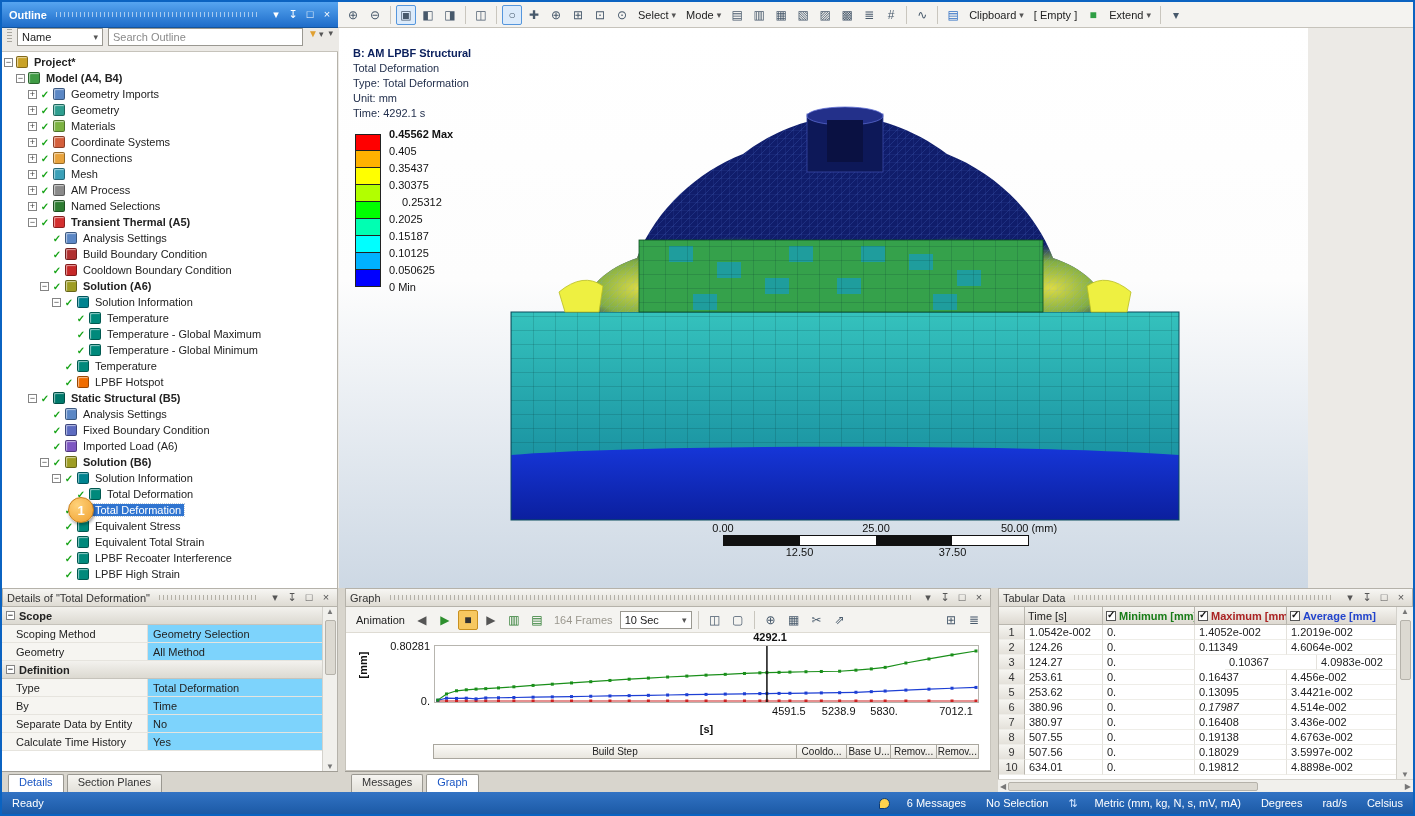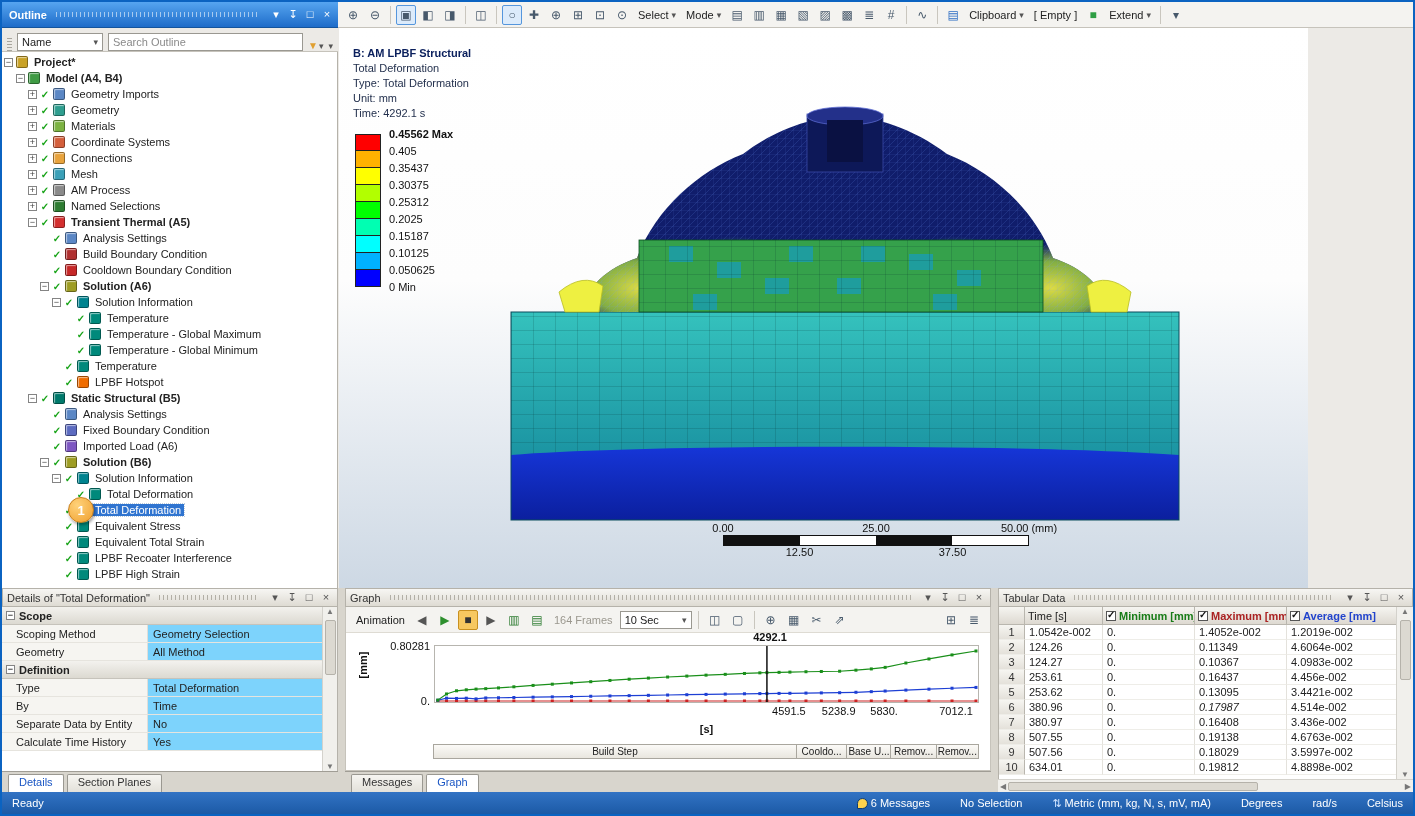--- a/index.html
+++ b/index.html
@@ -27,21 +27,21 @@
   .tbtn.pressed{border-color:#5596dd;background:#dcebfb}
   .tbtn.amber{border-color:#c89020;background:#f7c860}
   .vsep{width:1px;height:18px;background:#c9c6be;margin:0 3px;flex:none}
   .tlabel{padding:0 4px;display:flex;gap:3px;align-items:center;color:#222;flex:none}
   .caret{font-size:9px;color:#555}
   .spring{flex:1}
   .disabled{color:#9b988f}
 
   
   #filter-row{left:0;top:26px;width:336px;height:24px;background:#eceae6;border-bottom:1px solid #c6c3bb;
-    display:flex;align-items:flex-end;gap:5px;padding:0 5px}
+    display:flex;align-items:flex-start;gap:5px;padding:0 5px}
   .drag-dots{width:5px;height:14px;background-image:repeating-linear-gradient(0deg,#a9a69e 0 1px,transparent 1px 3px)}
   .combo{width:86px;height:18px;background:#fff;border:1px solid #9a9891;display:flex;align-items:center;
     justify-content:space-between;padding:0 4px}
   .search{flex:1;height:18px;border:1px solid #9a9891;padding:0 4px;font:11px "Liberation Sans",sans-serif;color:#333}
   .search::placeholder{color:#8a8a8a}
   .funnel{color:#e0a030;font-size:10px;display:flex;align-items:center;gap:1px}
 
   
   #tree{left:0;top:50px;width:336px;height:536px;background:#fff;border-right:1px solid #b5b2aa;overflow:hidden;padding-top:2px}
   .trow{height:16px;display:flex;align-items:center;gap:3px;white-space:nowrap}
@@ -124,21 +124,21 @@
   .rn{background:linear-gradient(#f6f5f1,#e4e1da);border-right:1px solid #b9b6ae;justify-content:center;color:#333}
   #tab-vscroll{position:absolute;right:0;top:0;width:17px;height:172px;background:#f1f0ec;border-left:1px solid #d4d2cc;
     display:flex;flex-direction:column;align-items:center;font-size:8px;color:#777}
   #tabular-hscroll{left:996px;top:777px;width:415px;height:13px;background:#f1f0ec;border-top:1px solid #d4d2cc;
     display:flex;align-items:center;font-size:8px;color:#777;padding:0 2px;gap:2px}
   .hthumb{height:9px;width:250px;background:#dcd9d1;border:1px solid #b5b2aa;border-radius:2px}
 
   
   #statusbar{left:0;top:790px;width:1411px;height:22px;background:linear-gradient(#3273c4,#1c5aa6);
     color:#fff;display:flex;align-items:center;padding:0 10px}
-  .sb-item{margin-left:30px;display:flex;align-items:center;gap:3px;white-space:nowrap}
+  .sb-item{margin-left:20px;display:flex;align-items:center;gap:17px;white-space:nowrap}
   .msg-ico{width:11px;height:11px;background:#ffd34d;border:1px solid #0d3b76;border-radius:50% 50% 50% 0;display:inline-block}
   .unit-ico{color:#cfe3ff}
 
   
   #ann1{position:absolute;left:66px;top:495px;width:26px;height:26px;border-radius:50%;
     background:radial-gradient(circle at 35% 30%,#ffd27a,#ef9f2e);border:1px solid #c97f1a;color:#fff;
     font-weight:bold;font-size:13px;display:flex;align-items:center;justify-content:center;
     box-shadow:1px 2px 3px rgba(0,0,0,.35);z-index:50}
 </style>
 </head>
@@ -433,21 +433,21 @@
         <div class="lband" style="top: 51px; background: rgb(178, 255, 0);"></div>
         <div class="lband" style="top: 68px; background: rgb(0, 255, 0);"></div>
         <div class="lband" style="top: 85px; background: rgb(0, 255, 178);"></div>
         <div class="lband" style="top: 102px; background: rgb(0, 255, 255);"></div>
         <div class="lband" style="top: 119px; background: rgb(0, 178, 255);"></div>
         <div class="lband" style="top: 136px; background: rgb(0, 0, 255);"></div>
         <div class="llab max" style="top: -6px;">0.45562 Max</div>
         <div class="llab" style="top: 11px;">0.405</div>
         <div class="llab" style="top: 28px;">0.35437</div>
         <div class="llab" style="top: 45px;">0.30375</div>
-        <div class="llab" style="top: 62px;">0.25312</div>
+        <div class="llab" style="top: 62px; margin-left: 13px;">0.25312</div>
         <div class="llab" style="top: 79px;">0.2025</div>
         <div class="llab" style="top: 96px;">0.15187</div>
         <div class="llab" style="top: 113px;">0.10125</div>
         <div class="llab" style="top: 130px;">0.050625</div>
         <div class="llab" style="top: 147px;">0 Min</div>
       </div>
 
     <svg id="model-svg" width="712" height="424" viewBox="0 0 712 424">
       <defs>
         <linearGradient id="baseG" x1="0" y1="0" x2="0" y2="1">
@@ -837,21 +837,21 @@
           <div class="td rn" style="width: 26px;">2</div>
           <div class="td" style="width: 78px;">124.26</div>
           <div class="td" style="width: 92px;">0.</div>
           <div class="td" style="width: 92px;">0.11349</div>
           <div class="td" style="width: 110px;">4.6064e-002</div>
         </div>
         <div class="trr">
           <div class="td rn" style="width: 26px;">3</div>
           <div class="td" style="width: 78px;">124.27</div>
           <div class="td" style="width: 92px;">0.</div>
-          <div class="td" style="width: 92px;">0.10367</div>
+          <div class="td" style="width: 92px; margin-left: 30px;">0.10367</div>
           <div class="td" style="width: 110px;">4.0983e-002</div>
         </div>
         <div class="trr">
           <div class="td rn" style="width: 26px;">4</div>
           <div class="td" style="width: 78px;">253.61</div>
           <div class="td" style="width: 92px;">0.</div>
           <div class="td" style="width: 92px;">0.16437</div>
           <div class="td" style="width: 110px;">4.456e-002</div>
         </div>
         <div class="trr">

